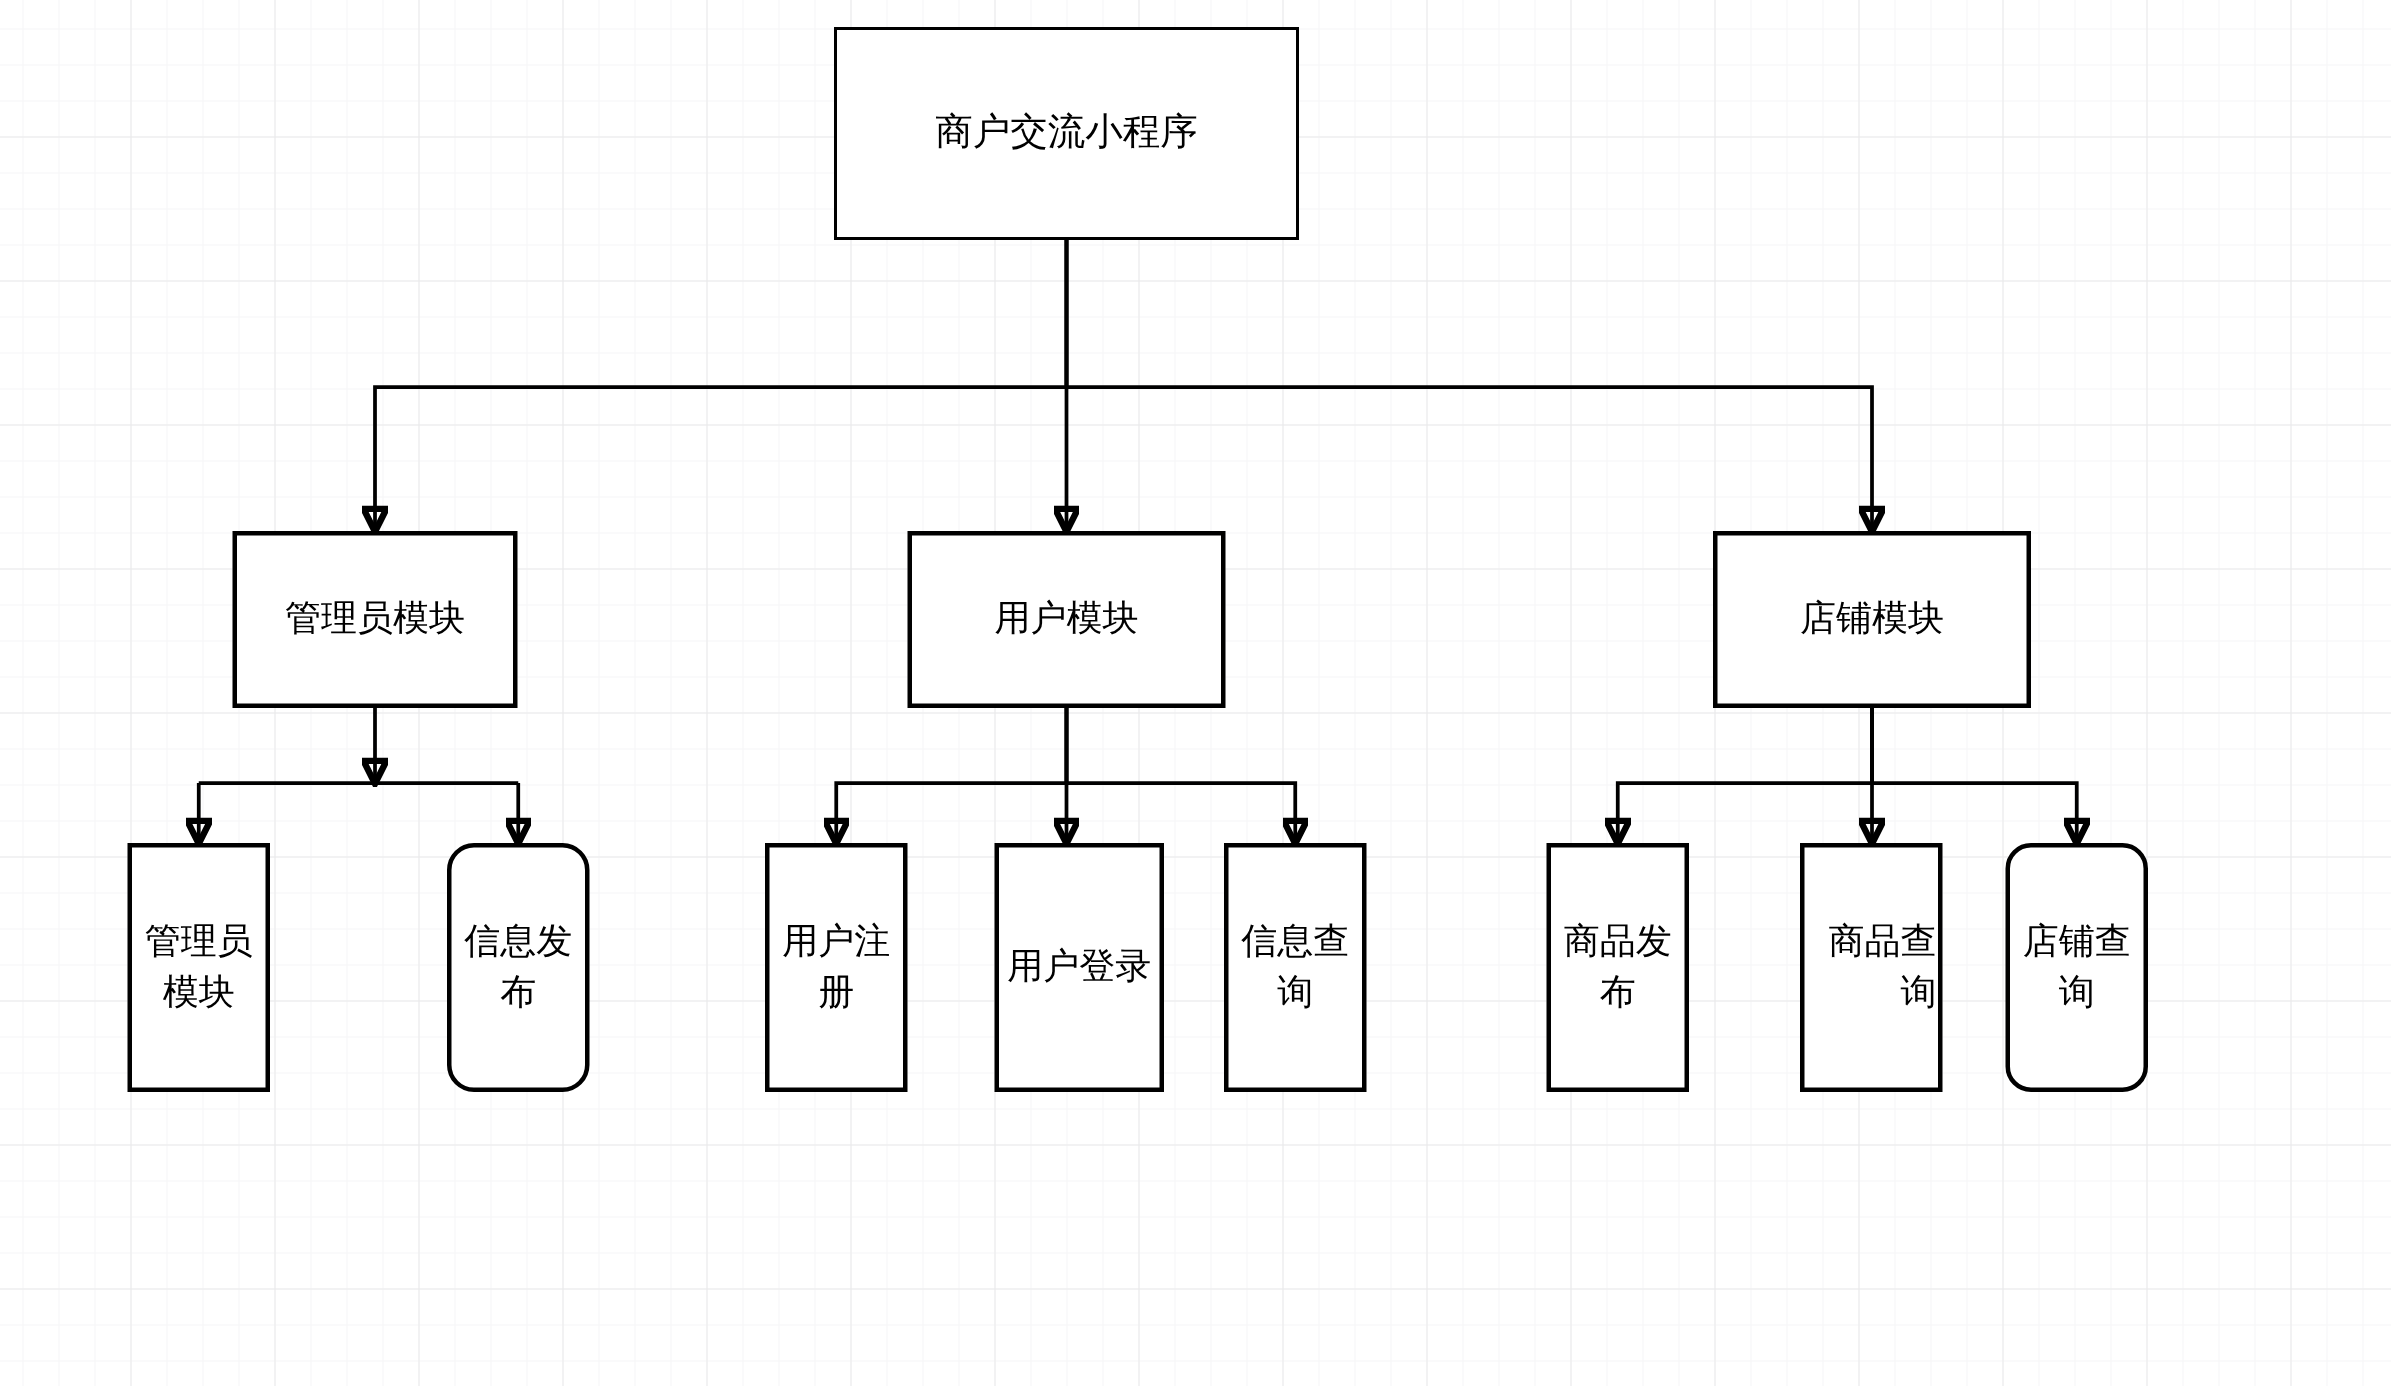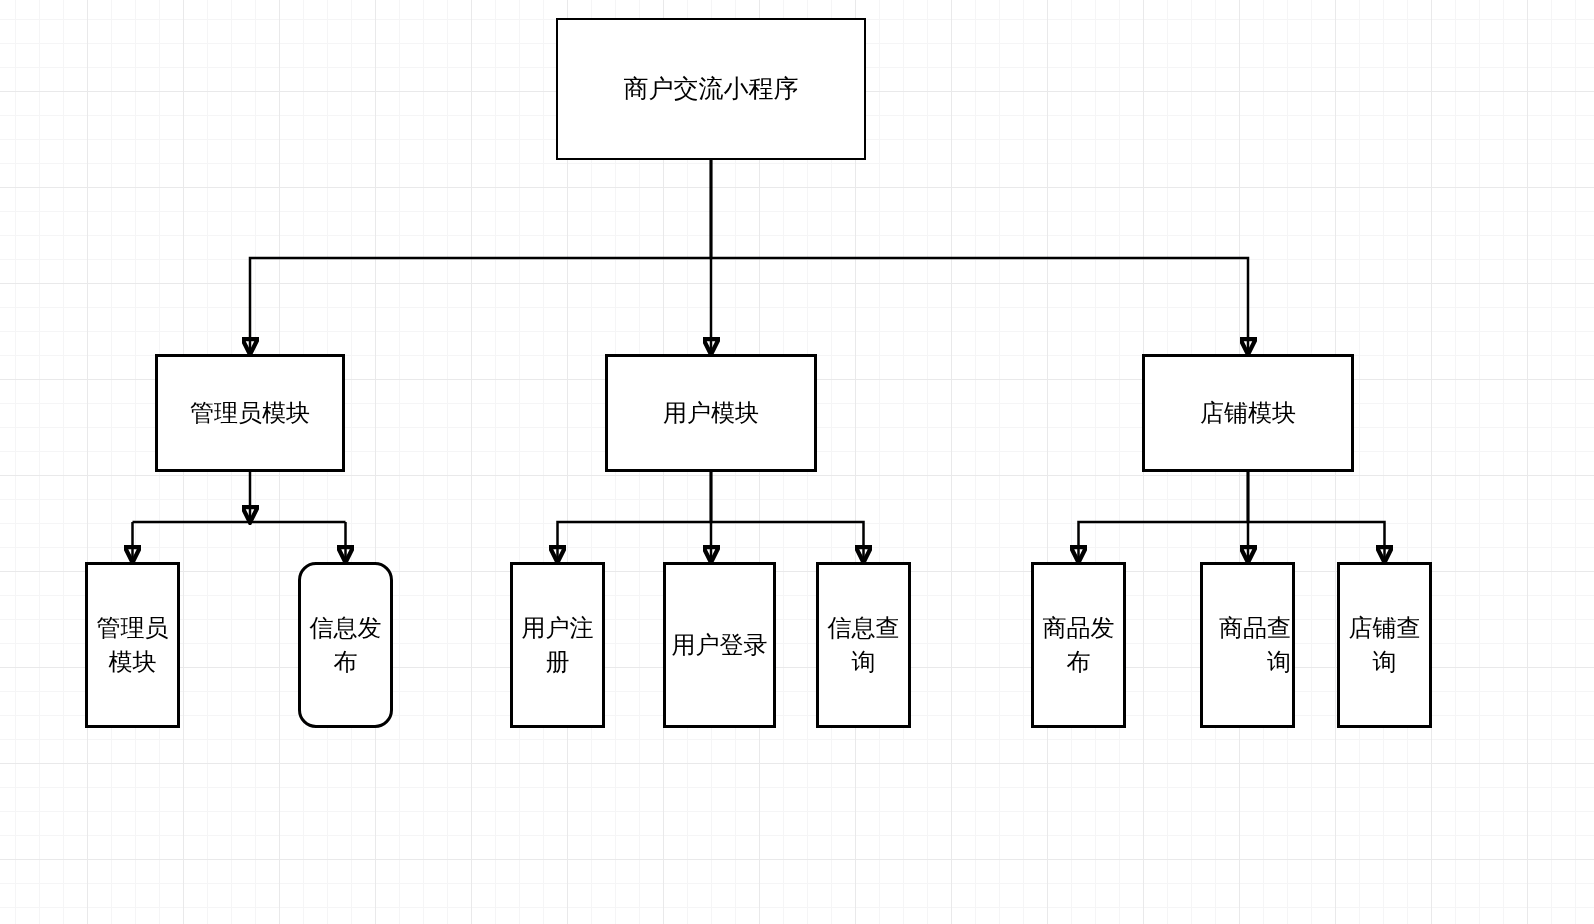--- a/index.html
+++ b/index.html
@@ -113,17 +113,17 @@
   </div>
   <div class="node" style="left:816px; top:562px; width:95px; height:166px;">
     <span class="lbl">信息查询</span>
   </div>
   <div class="node" style="left:1031px; top:562px; width:95px; height:166px;">
     <span class="lbl">商品发布</span>
   </div>
   <div class="node" style="left:1200px; top:562px; width:95px; height:166px;text-align:right;">
     <span class="lbl">商品查询</span>
   </div>
-  <div class="node" style="left:1337px; top:562px; width:95px; height:166px;">
+  <div class="node" style="left:1337px; top:562px; width:95px; height:166px;border-radius:17px;">
     <span class="lbl">店铺查询</span>
   </div>
 
 </div>
 
 </body></html>

